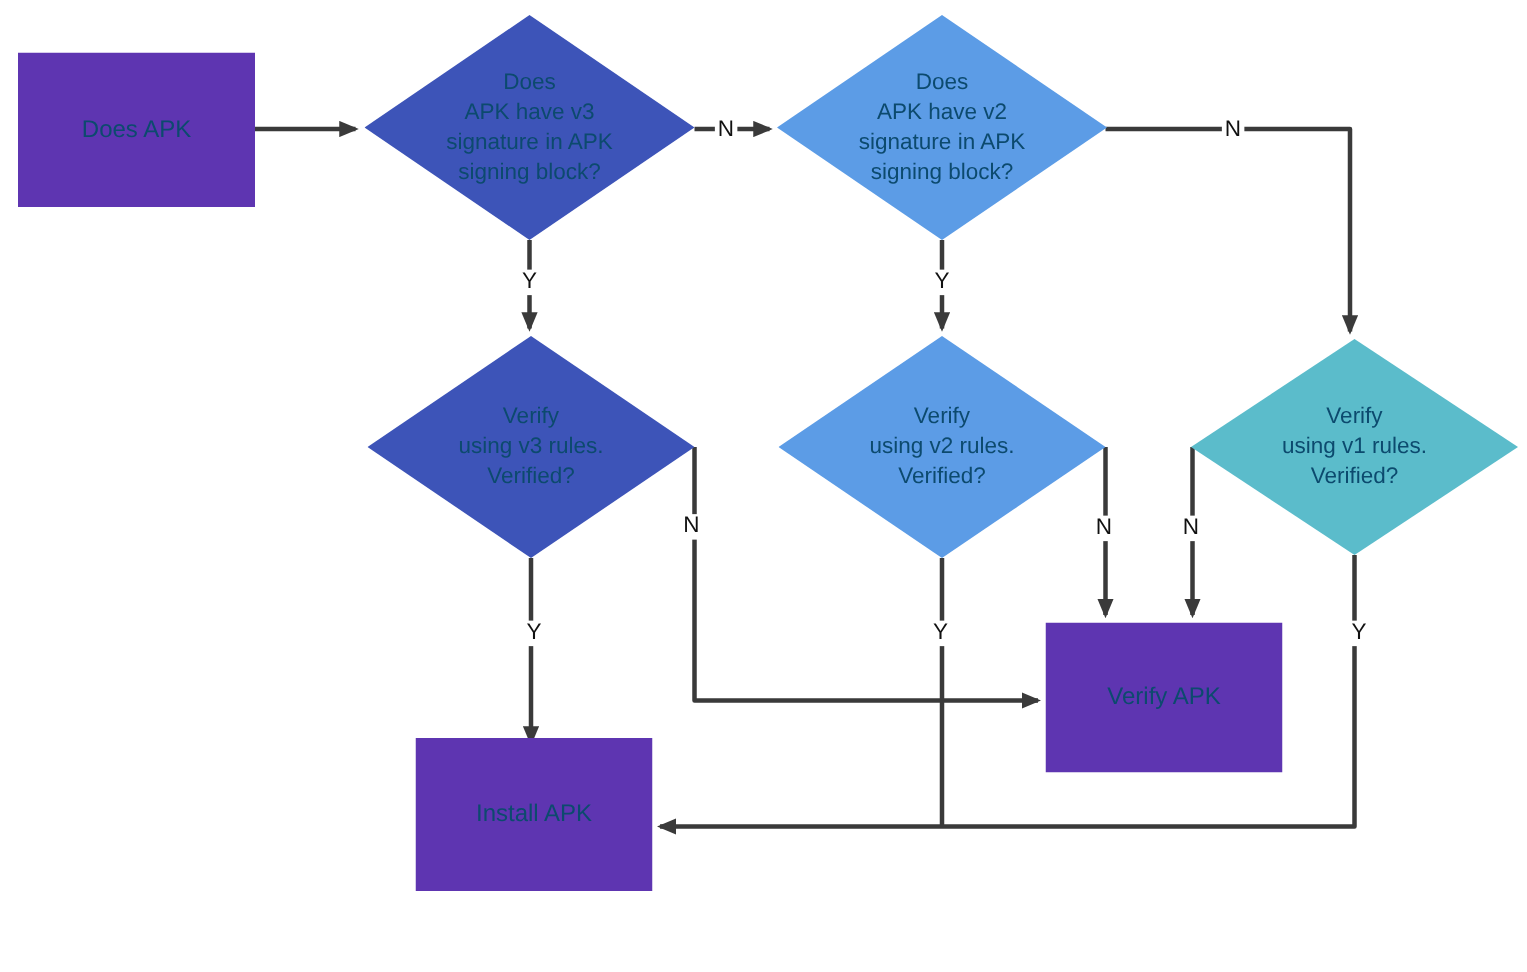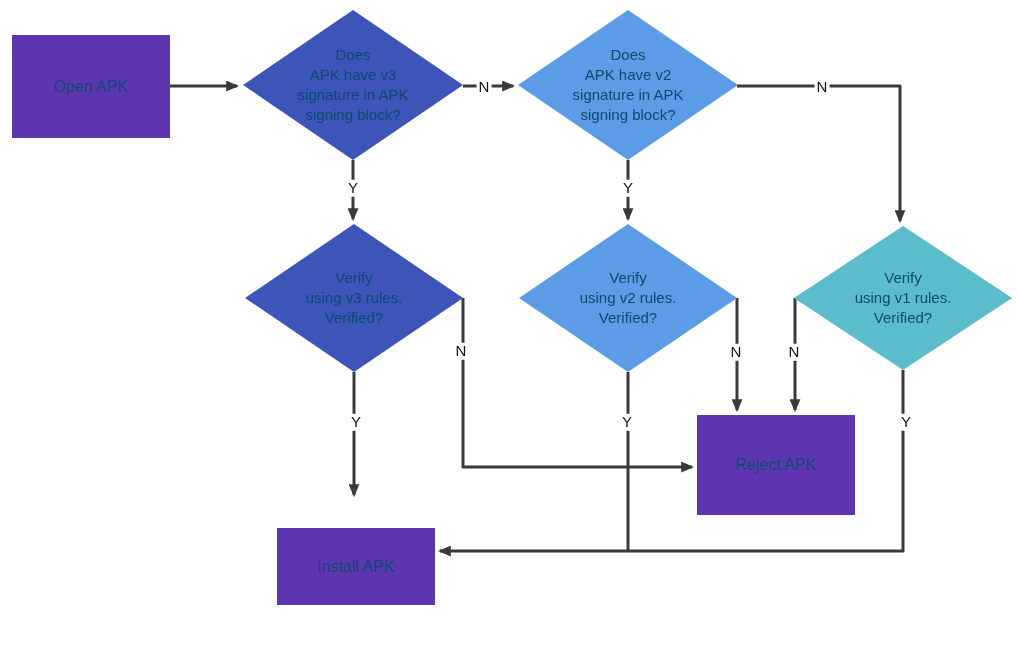--- a/index.html
+++ b/index.html
@@ -81,21 +81,21 @@
 
     <path d="M628,372 L628,551"></path>
 
     <path d="M903,370 L903,551 L440,551" marker-end="url(#arrowhead)"></path>
   </svg>
 
   <div class="node rect" style="left:12px; top:35px; width:158px; height:103px;">
     <svg class="shape" preserveAspectRatio="none">
       <rect width="100%" height="100%" fill="#5e35b1"></rect>
     </svg>
-    <div class="node-label">Open APK</div>
+    <div class="node-label">Does APK</div>
   </div>
 
   <div class="node diamond" style="left:243px; top:10px; width:220px; height:150px;">
     <svg class="shape" viewBox="0 0 200 140" preserveAspectRatio="none">
       <polygon points="100,0 200,70 100,140 0,70" fill="#3d54b8"></polygon>
     </svg>
     <div class="node-label">Does
 APK have v3
 signature in APK
 signing block?</div>
@@ -135,24 +135,24 @@
     </svg>
     <div class="node-label">Verify
 using v1 rules.
 Verified?</div>
   </div>
 
   <div class="node rect" style="left:697px; top:415px; width:158px; height:100px;">
     <svg class="shape" preserveAspectRatio="none">
       <rect width="100%" height="100%" fill="#5e35b1"></rect>
     </svg>
-    <div class="node-label">Reject APK</div>
+    <div class="node-label">Verify APK</div>
   </div>
 
-  <div class="node rect" style="left:277px; top:528px; width:158px; height:77px;border-radius:29px;">
+  <div class="node rect" style="left:277px; top:492px; width:158px; height:102px;border-radius:29px;">
     <svg class="shape" preserveAspectRatio="none">
       <rect width="100%" height="100%" fill="#5e35b1"></rect>
     </svg>
     <div class="node-label">Install APK</div>
   </div>
 
   <span class="edge-label" style="left:484px; top:87px;">N</span>
   <span class="edge-label" style="left:822px; top:87px;">N</span>
   <span class="edge-label" style="left:353px; top:188px;">Y</span>
   <span class="edge-label" style="left:628px; top:188px;">Y</span>

